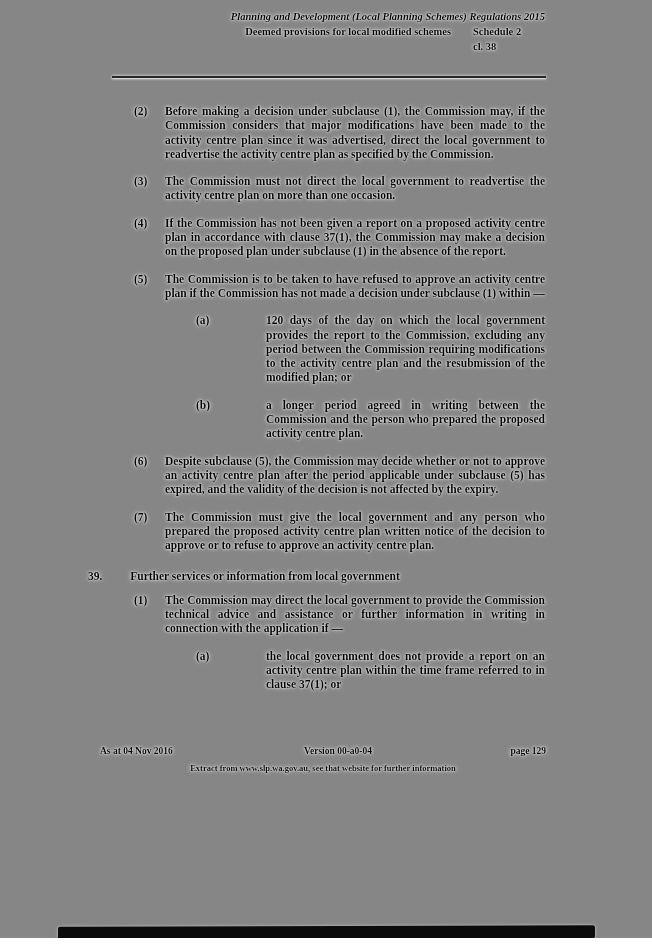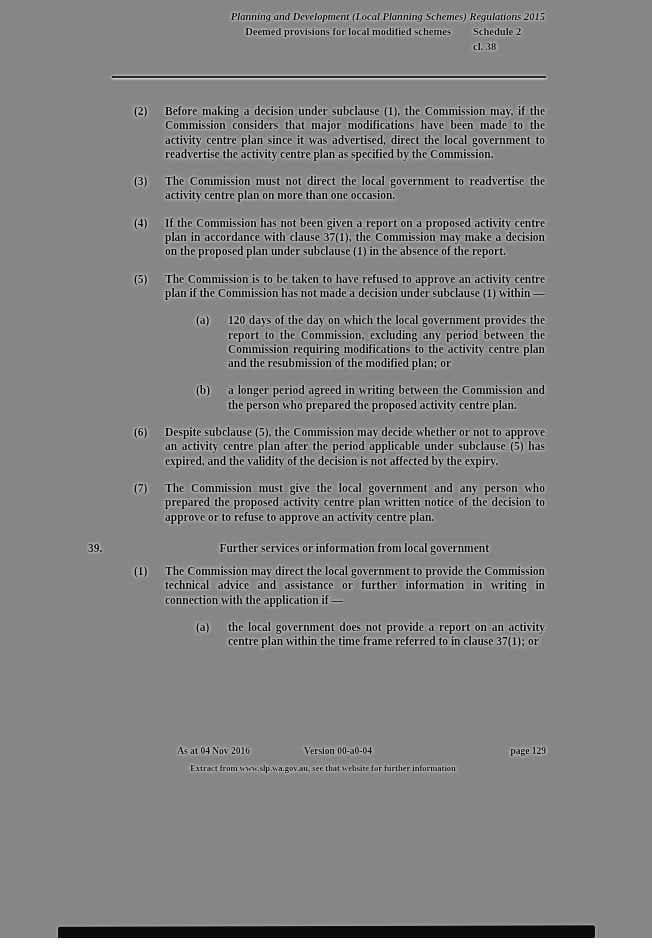--- a/index.html
+++ b/index.html
@@ -34,31 +34,31 @@
   
   .docbody{
     position:absolute; left:0; top:104px; width:652px;
     font-size:11.5px; line-height:14.3px; font-weight:bold;
   }
   .row{ position:relative; margin-bottom:13px; }
   .row .num{ position:absolute; left:134px; width:30px; }
   .row .txt{ margin-left:165px; width:380px; text-align:justify; }
   .row.clause-head{ margin-top:17px; margin-bottom:9px; }
   .row.clause-head .num{ left:88px; width:42px; }
-  .row.clause-head .txt{ margin-left:79px; width:410px; text-align:right; }
+  .row.clause-head .txt{ margin-left:60px; width:410px; text-align:center; }
   .sub{ position:relative; padding-left:63px; margin-top:13px; }
   .sub .snum{ position:absolute; left:31px; }
-  .sub .stxt{ text-align:justify; }
+  .sub .stxt{ text-align:justify;margin-left:38px; }
   
   .ftr{
     position:absolute; left:100px; top:745px; width:446px;
     font-size:9.5px; line-height:12px; font-weight:bold;
   }
   .ftr-row{ display:flex; }
-  .ftr-left{ width:150px; text-align:right; }
+  .ftr-left{ width:150px; text-align:left; }
   .ftr-mid{ flex:1; text-align:center; }
   .ftr-right{ width:120px; text-align:right; }
   .ftr-extract{ text-align:center; font-size:8.5px; margin-top:5px; }
   
   .scan-dark{
     position:absolute; left:58px; top:926px; width:537px; height:13px;
     background:#141414; transform:rotate(-0.15deg); border-radius:2px;
     box-shadow:0 0 3px rgba(255,255,255,.6);
   }
   .scan-light{

